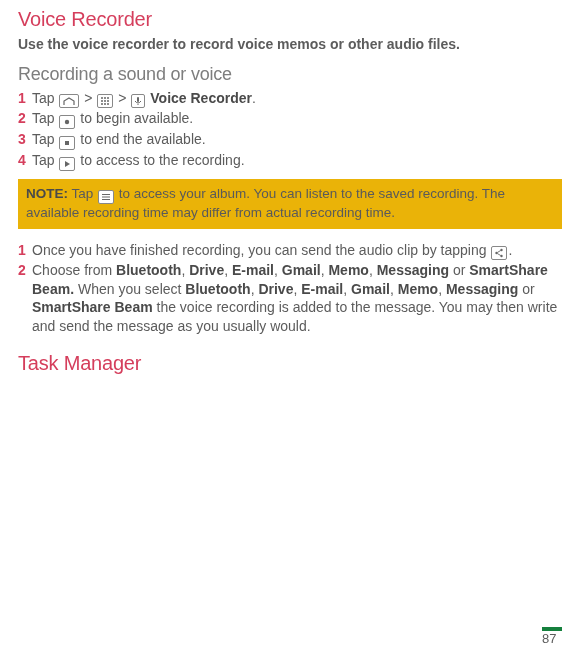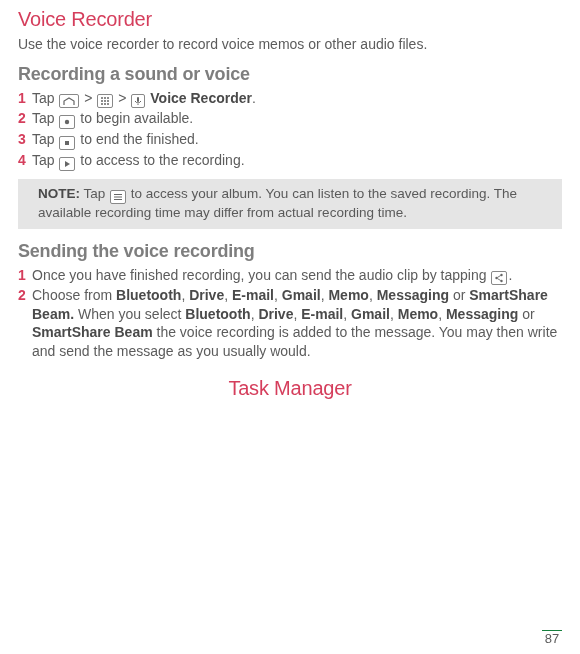--- a/index.html
+++ b/index.html
@@ -23,25 +23,26 @@
     margin: 2px 0 4px 0;
     font-stretch: condensed;
     letter-spacing: -0.2px;
   }
   .body-text {
     font-size: 14px;
     color: #5c5c5c;
     margin: 0 0 10px 0;
     line-height: 1.35;
     font-stretch: condensed;
+    font-weight: bold;
   }
   .h-gray {
     color: #7e7e7e;
     font-size: 18px;
-    font-weight: 700;
+    font-weight: 400;
     margin: 4px 0 4px 0;
     font-stretch: condensed;
     letter-spacing: -0.2px;
   }
   ol.steps {
     list-style: none;
     margin: 0 0 6px 0;
     padding: 0;
     font-size: 14px;
     color: #5c5c5c;
@@ -74,39 +75,39 @@
     vertical-align: -3px;
     margin: 0 1px;
     font-size: 9px;
     line-height: 1;
     box-sizing: border-box;
   }
   .icon.small { width: 16px; }
   .icon.sq { width: 14px; }
   .icon svg { display:block; }
   .note-box {
-    background: #e5e5e5;
-    padding: 6px 20px;
+    background: #eab308;
+    padding: 6px 8px;
     margin: 8px 0 12px 0;
     font-size: 13.5px;
     color: #5a5a5a;
     line-height: 1.35;
     font-stretch: condensed;
   }
   .note-box .note-label { font-weight:700; color:#4a4a4a; }
   .page-num {
     position: absolute;
     bottom: 8px;
     right: 18px;
     font-size: 13px;
     color: #5c5c5c;
-    border-top: 1px solid #15803d;
+    border-top: 4px solid #15803d;
     padding-top: 0px;
     width: 20px;
-    text-align: center;
+    text-align: left;
     font-stretch: condensed;
   }
 </style>
 </head>
 <body>
 
 <div class="page">
 
   <div class="h-red">Voice Recorder</div>
   <p class="body-text">Use the voice recorder to record voice memos or other audio files.</p>
@@ -152,21 +153,21 @@
           </span><span> to begin available.</span>
       </span>
     </li>
     <li>
       <span class="num">3</span>
       <span class="step-text">
         <span>Tap </span><span class="icon small">
             <svg width="8" height="8" viewBox="0 0 8 8">
               <rect x="2" y="2" width="4" height="4" fill="#666"></rect>
             </svg>
-          </span><span> to end the finished.</span>
+          </span><span> to end the available.</span>
       </span>
     </li>
     <li>
       <span class="num">4</span>
       <span class="step-text">
         <span>Tap </span><span class="icon small">
             <svg width="8" height="8" viewBox="0 0 8 8">
               <polygon points="2,1 7,4 2,7" fill="#666"></polygon>
             </svg>
           </span><span> to access to the recording.</span>
@@ -177,21 +178,20 @@
   <div class="note-box">
     <span class="note-label">NOTE:</span><span> Tap </span><span class="icon small">
         <svg width="10" height="8" viewBox="0 0 10 8">
           <line x1="1" y1="1.5" x2="9" y2="1.5" stroke="#666" stroke-width="1"></line>
           <line x1="1" y1="4" x2="9" y2="4" stroke="#666" stroke-width="1"></line>
           <line x1="1" y1="6.5" x2="9" y2="6.5" stroke="#666" stroke-width="1"></line>
         </svg>
       </span><span> to access your album. You can listen to the saved recording. The available recording time may differ from actual recording time.</span>
   </div>
 
-  <div class="h-gray">Sending the voice recording</div>
 
   <ol class="steps">
     <li>
       <span class="num">1</span>
       <span class="step-text">
         <span>Once you have finished recording, you can send the audio clip by tapping </span><span class="icon small">
             <svg width="10" height="10" viewBox="0 0 10 10">
               <circle cx="7.5" cy="2" r="1.2" fill="#666"></circle>
               <circle cx="2.5" cy="5" r="1.2" fill="#666"></circle>
               <circle cx="7.5" cy="8" r="1.2" fill="#666"></circle>
@@ -202,17 +202,17 @@
       </span>
     </li>
     <li>
       <span class="num">2</span>
       <span class="step-text">
         <span>Choose from </span><span class="bold">Bluetooth</span><span>, </span><span class="bold">Drive</span><span>, </span><span class="bold">E-mail</span><span>, </span><span class="bold">Gmail</span><span>, </span><span class="bold">Memo</span><span>, </span><span class="bold">Messaging</span><span> or </span><span class="bold">SmartShare Beam.</span><span> When you select </span><span class="bold">Bluetooth</span><span>, </span><span class="bold">Drive</span><span>, </span><span class="bold">E-mail</span><span>, </span><span class="bold">Gmail</span><span>, </span><span class="bold">Memo</span><span>, </span><span class="bold">Messaging</span><span> or </span><span class="bold">SmartShare Beam</span><span> the voice recording is added to the message. You may then write and send the message as you usually would.</span>
       </span>
     </li>
   </ol>
 
-  <div class="h-red" style="margin-top:16px;text-align:center;">Task Manager</div>
+  <div class="h-red" style="margin-top:16px;">Task Manager</div>
 
 </div>
 
 <div class="page-num">87</div>
 
 </body></html>

